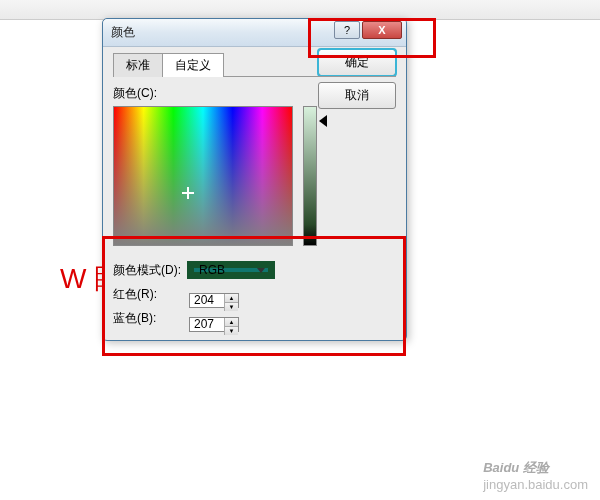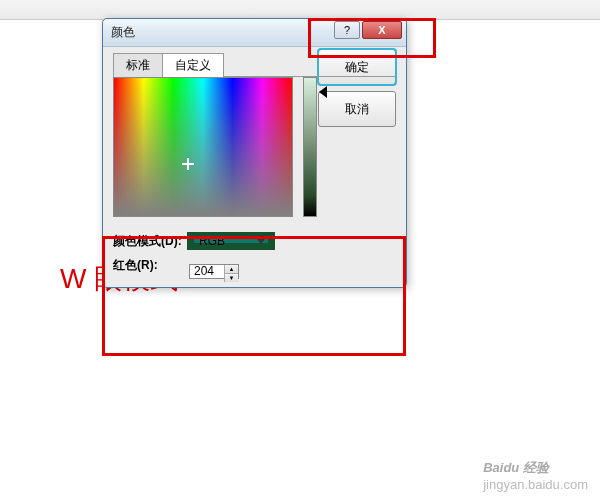--- a/index.html
+++ b/index.html
@@ -43,36 +43,36 @@
 .crosshair::before, .crosshair::after { content:""; position:absolute; background:#fff; }
 .crosshair::before { left:5px; top:0; width:2px; height:12px; }
 .crosshair::after { top:5px; left:0; height:2px; width:12px; }
 
 .lum-col { margin-left: 10px; display:flex; align-items:center; }
 .lum-bar { width: 14px; height: 140px; border: 1px solid #888; background: linear-gradient(#d8f0dc, #2a4a2a 85%, #000); }
 .lum-arrow { width: 0; height: 0; border-top: 6px solid transparent; border-bottom: 6px solid transparent; border-right: 8px solid #000; margin-left: 2px; margin-top: -110px; }
 
 .form { margin-top: 12px; font-size: 12px; }
 .form-row { display:flex; align-items:center; height: 24px; }
-.form-row label { width: 74px; font-weight: bold; }
+.form-row label { width: 74px; }
 .select { display:inline-flex; align-items:center; border: 7px solid #14532d; background: #0f766e; width: 88px; height: 18px; padding-left: 5px; font-size: 12px; position: relative; }
 .select .caret { position:absolute; right:3px; width:0; height:0; border-left:4px solid transparent; border-right:4px solid transparent; border-top:5px solid #333; }
 .spin { display:inline-flex; border:1px solid #888; background:#84cc16; width:50px; height:15px; margin-left: 2px; margin-top: 12px; }
 .spin input { border:0; width:34px; font-size:12px; padding-left:4px; outline:none; }
 .spin .btns { width:14px; display:flex; flex-direction:column; }
 .spin .btns div { flex:1; border-left:1px solid #aaa; background:linear-gradient(#f4f4f4,#ddd); font-size:6px; text-align:center; line-height:8px; }
 .spin .btns div:first-child { border-bottom:1px solid #aaa; }
 
 .swatch-area { position:absolute; right: 14px; bottom: 14px; width: 52px; text-align:center; font-size:12px; }
 .swatch { width: 44px; height: 48px; border:1px solid #888; margin: 2px auto 0; display:flex; flex-direction:column; }
 .swatch .new { flex:1; }
 .swatch .cur { flex:1; background:#fff; }
 
 .btn-col { position:absolute; right: 10px; top: 30px; display:flex; flex-direction:column; gap: 6px; }
-.dlg-btn { width: 78px; height: 36px; font-size: 12px; border:1px solid #888; background:linear-gradient(#fdfdfd,#e4e4e4); border-radius:3px; cursor:pointer; }
+.dlg-btn { width: 78px; height: 27px; font-size: 12px; border:1px solid #888; background:linear-gradient(#fdfdfd,#e4e4e4); border-radius:3px; cursor:pointer; }
 .dlg-btn.ok { outline: 2px solid #3bb5d6; outline-offset: -1px; }
 
 .hl-red { position:absolute; border: 3px solid #d00; pointer-events: none; }
 .hl1 { top: 18px; left: 308px; width: 128px; height: 40px; }
 .hl2 { top: 236px; left: 102px; width: 304px; height: 120px; }
 
 .watermark { position:absolute; right: 12px; bottom: 8px; font-size: 13px; color: #bbb; }
 .watermark .logo { font-weight: bold; font-style: italic; color: #aaa; }
 </style>
 </head>
@@ -98,20 +98,21 @@
     <button class="dlg-btn ok">确定</button>
     <button class="dlg-btn">取消</button>
   </div>
 
   <div class="body">
     <div class="tabs">
       <div class="tab">标准</div>
       <div class="tab active">自定义</div>
     </div>
 
+    <div class="lbl-color">颜色(C):</div>
 
     <div class="picker-row">
       <div class="gradient">
         <div class="crosshair" style="left:68px;top:80px;"></div>
       </div>
       <div class="lum-col">
         <div class="lum-bar"></div>
         <div class="lum-arrow"></div>
       </div>
     </div>
@@ -127,20 +128,30 @@
       <div class="form-row">
         <label>红色(R):</label>
         <div class="spin">
           <input value="204" style="">
           <div class="btns">
               <div>▲</div>
               <div>▼</div>
             </div>
         </div>
       </div>
+      <div class="form-row">
+        <label>蓝色(B):</label>
+        <div class="spin">
+          <input value="207" style="">
+          <div class="btns">
+              <div>▲</div>
+              <div>▼</div>
+            </div>
+        </div>
+      </div>
     </div>
 
   </div>
 </div>
 
 <div class="hl-red hl1"></div>
 <div class="hl-red hl2"></div>
 
 <div class="watermark">
   <span class="logo">Baidu 经验</span><br>

